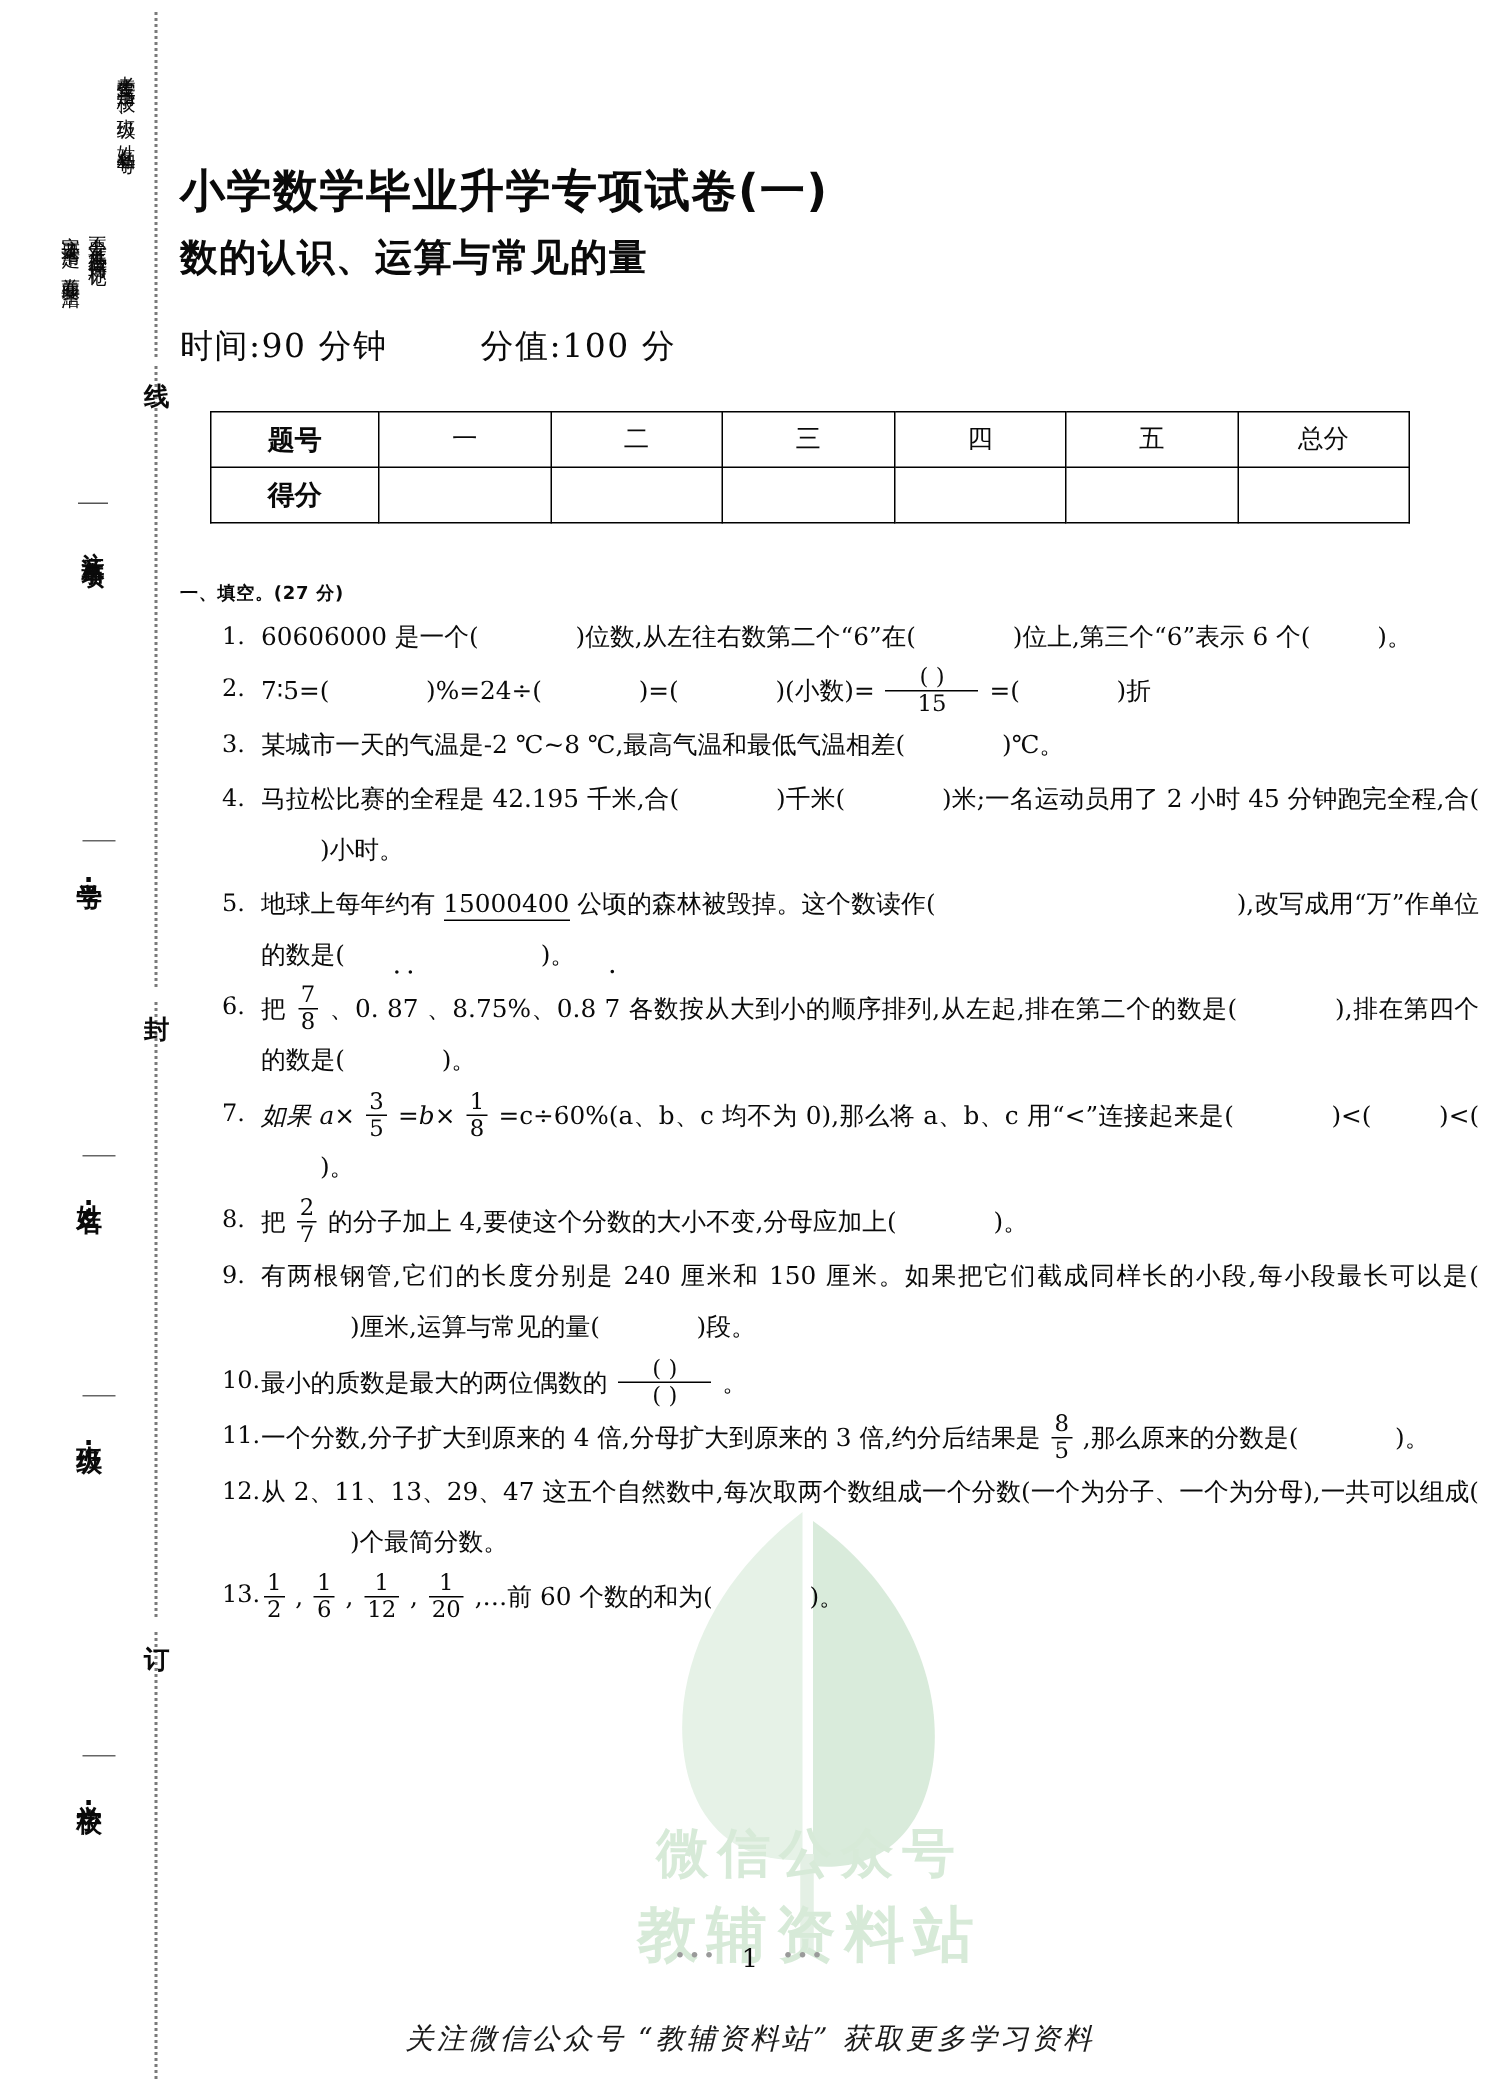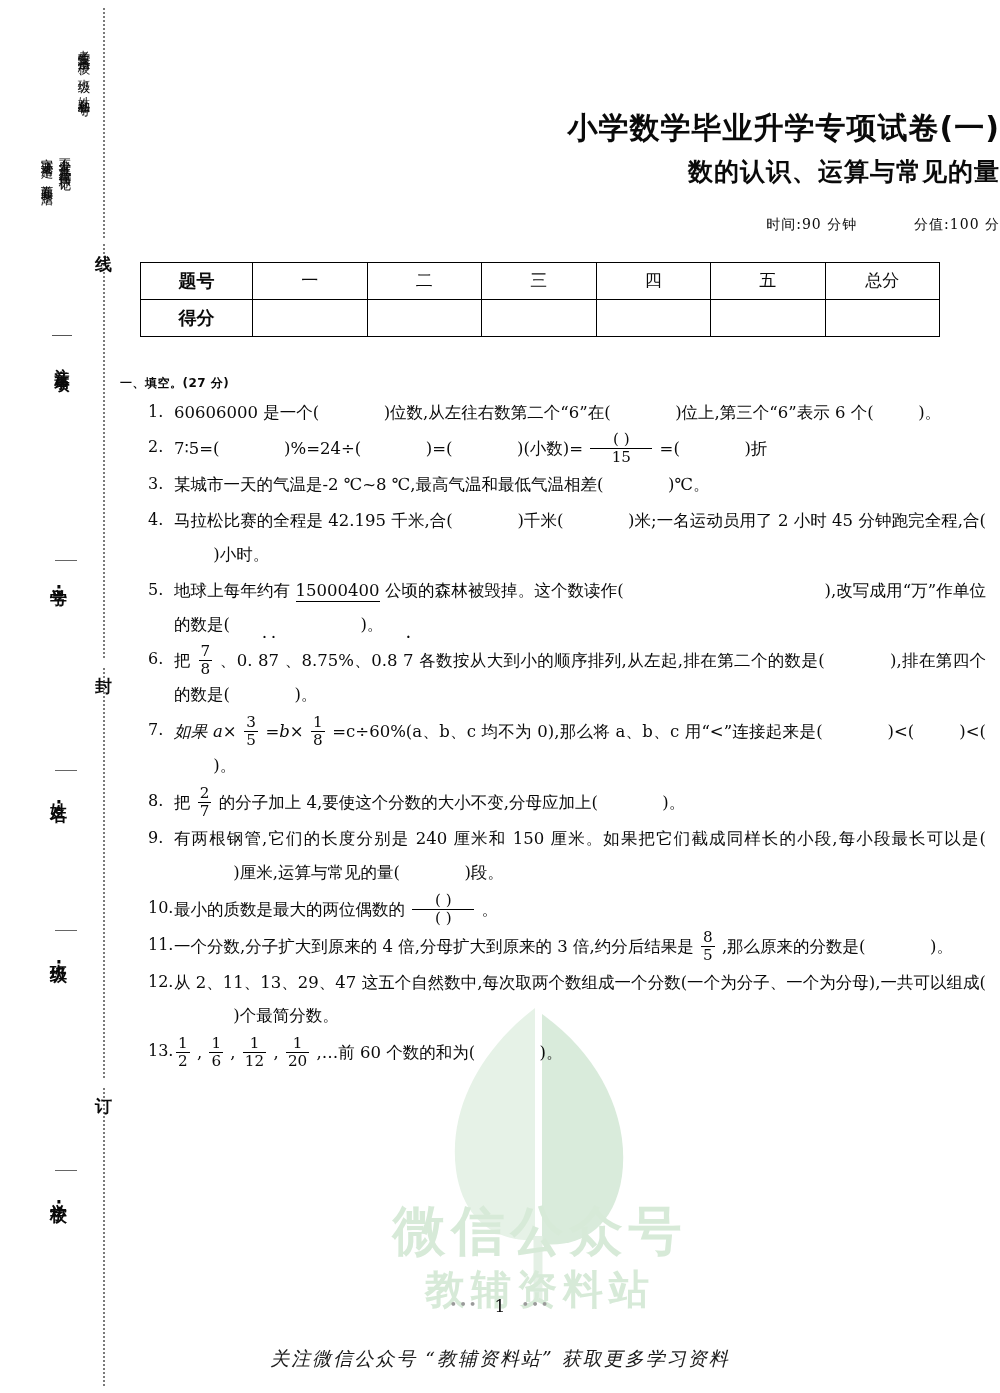--- a/index.html
+++ b/index.html
@@ -26,21 +26,21 @@
   }
   #watermark .wm-text {
     position: absolute;
     left: 0; right: 0;
     text-align: center;
     font-family: "DejaVu Sans", "Liberation Sans", sans-serif;
     font-weight: bold;
     color: #d7ead8;
     letter-spacing: 6px;
   }
-  #watermark .wm-line1 { top: 206px; font-size: 53px; }
+  #watermark .wm-line1 { top: 222px; font-size: 35px; }
   #watermark .wm-line2 { top: 272px; font-size: 40px; }
 
   
   .seal-col {
     position: absolute;
     left: 0; top: 0;
     width: 120px; height: 100%;
     z-index: 2;
   }
   .dotted-line {
@@ -107,36 +107,36 @@
   }
 
   
   .sheet {
     position: absolute;
     left: 120px; top: 0;
     width: 880px; height: 1393px;
     z-index: 1;
   }
 
-  .title-block { text-align: right; padding-top: 108px; }
+  .title-block { text-align: left; padding-top: 108px; }
   .title-main {
     font-family: "DejaVu Sans", "Liberation Sans", sans-serif;
     font-size: 30px; font-weight: bold;
     letter-spacing: 1px;
     line-height: 1.35;
   }
   .title-sub {
     font-family: "DejaVu Sans", "Liberation Sans", sans-serif;
     font-size: 25px; font-weight: bold;
     letter-spacing: 1px;
     margin-top: 6px;
   }
   .meta-row {
     margin-top: 28px;
-    font-size: 14px;
+    font-size: 22px;
     letter-spacing: 1px;
   }
   .meta-row .gap { display: inline-block; width: 46px; }
 
   
   table.score-table {
     border-collapse: collapse;
     margin: 28px 0 0 20px;
     width: 800px;
     table-layout: fixed;

